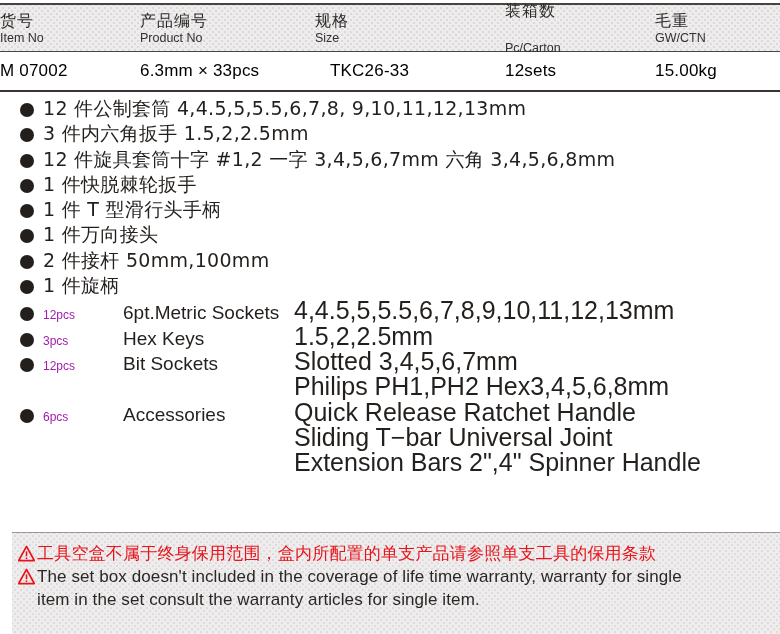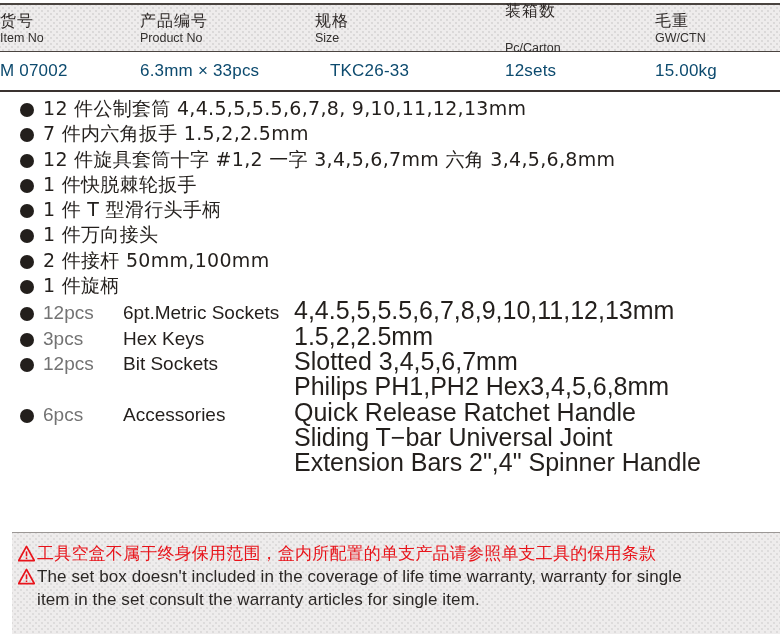--- a/index.html
+++ b/index.html
@@ -58,21 +58,21 @@
     color:#2e2927;
     font-family:"DejaVu Sans","Liberation Sans",sans-serif;
   }
   .hd-en {
     font-size:12.5px; line-height:15px;
     color:#33302e;
     margin-top:1px;
   }
   .cell-val {
     font-size:17px;
-    color:#0c4a6e;
+    color:#000000;
     letter-spacing:0.2px;
   }
 
   
   .lists {
     position:absolute; left:12px; top:96px;
     width:780px;
   }
 
   .bullet-row {
@@ -101,22 +101,22 @@
     line-height:25px;
     color:#231f1c;
     font-family:"DejaVu Sans","Liberation Sans",sans-serif;
     white-space:nowrap;
     letter-spacing:0.3px;
   }
 
   
   .en-qty {
     flex:none; width:80px;
-    font-size:19px; line-height:25px;
-    color:#737373;
+    font-size:12px; line-height:25px;
+    color:#a21caf;
     white-space:nowrap;
   }
   .en-name {
     flex:none; width:148px;
     font-size:19px; line-height:25px;
     color:#231f1c;
     white-space:nowrap;
   }
   .en-desc {
     flex:1;
@@ -221,21 +221,21 @@
   </div>
 
   <div class="lists">
 
     <div class="bullet-row">
       <span class="dot"></span>
       <span class="cn-text">12 件公制套筒 4,4.5,5,5.5,6,7,8, 9,10,11,12,13mm</span>
     </div>
     <div class="bullet-row">
       <span class="dot"></span>
-      <span class="cn-text">7 件内六角扳手 1.5,2,2.5mm</span>
+      <span class="cn-text">3 件内六角扳手 1.5,2,2.5mm</span>
     </div>
     <div class="bullet-row">
       <span class="dot"></span>
       <span class="cn-text">12 件旋具套筒十字 #1,2   一字 3,4,5,6,7mm  六角 3,4,5,6,8mm</span>
     </div>
     <div class="bullet-row">
       <span class="dot"></span>
       <span class="cn-text">1 件快脱棘轮扳手</span>
     </div>
     <div class="bullet-row">

